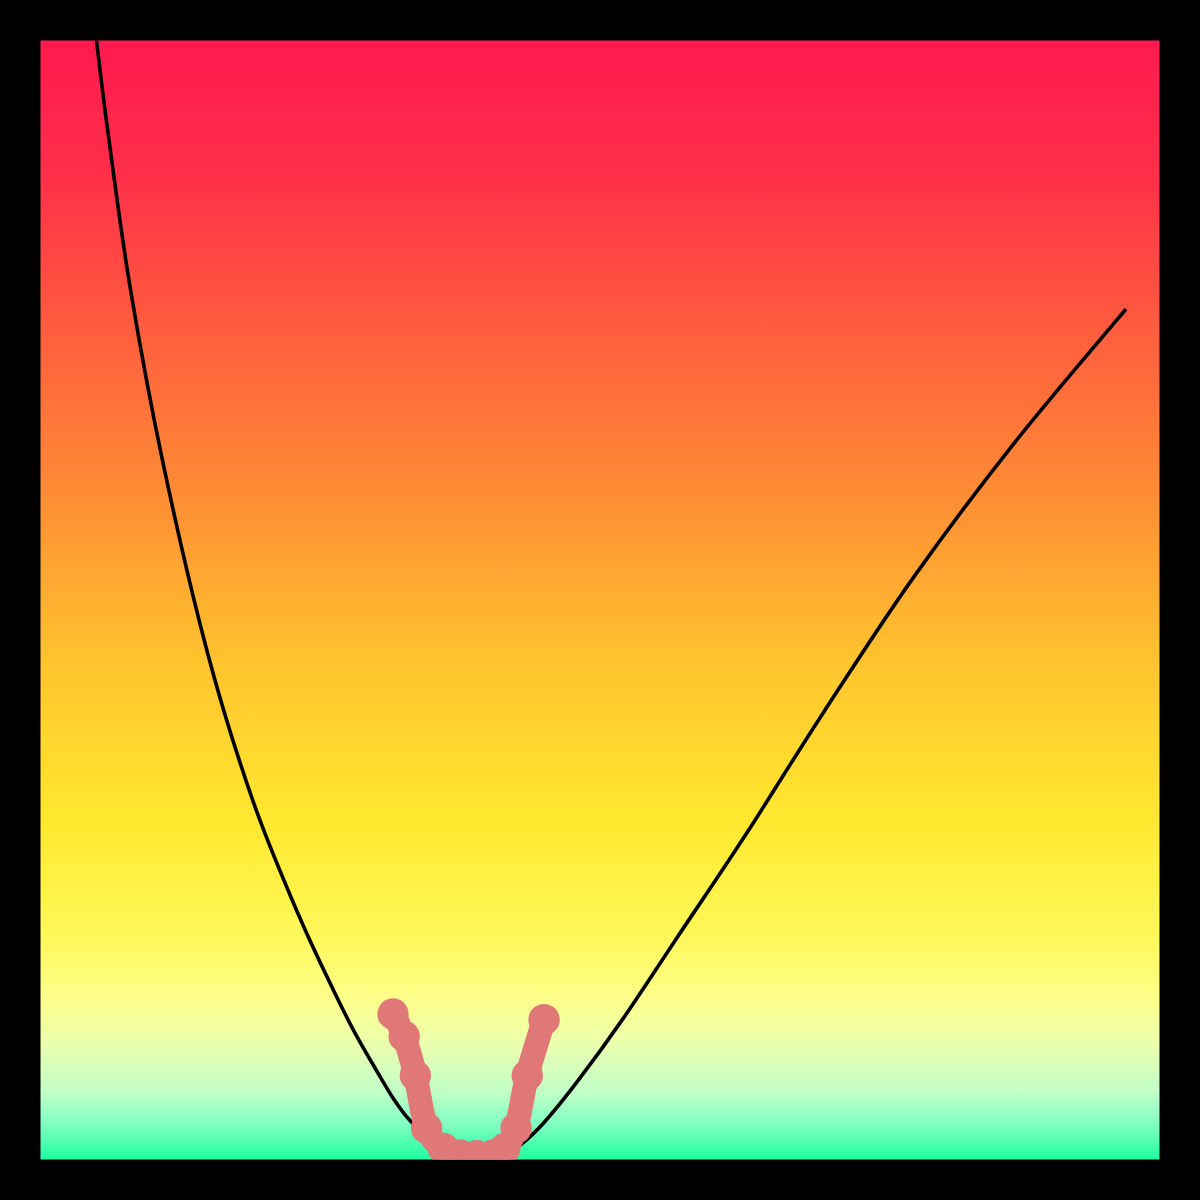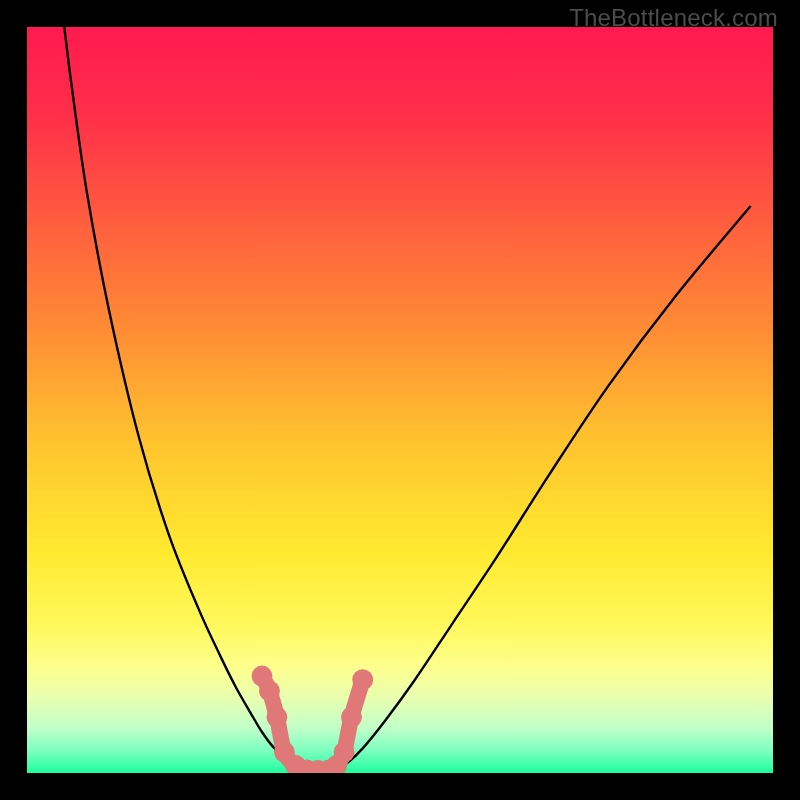--- a/index.html
+++ b/index.html
@@ -28,21 +28,20 @@
   svg {
     position: absolute;
     top: 0;
     left: 0;
   }
 </style>
 </head>
 <body>
 <div class="container">
 
-<div class="watermark">TheBottleneck.com</div>
 
 <svg id="chart-svg" width="800" height="800" viewBox="0 0 800 800">
   <defs>
     <linearGradient id="bg-grad" x1="0" y1="0" x2="0" y2="1">
           <stop offset="0%" stop-color="#ff1a4f"></stop>
           <stop offset="12%" stop-color="#ff2f49"></stop>
           <stop offset="25%" stop-color="#ff5a3f"></stop>
           <stop offset="40%" stop-color="#ff8a35"></stop>
           <stop offset="55.00000000000001%" stop-color="#ffc22e"></stop>
           <stop offset="70%" stop-color="#ffe92f"></stop>

